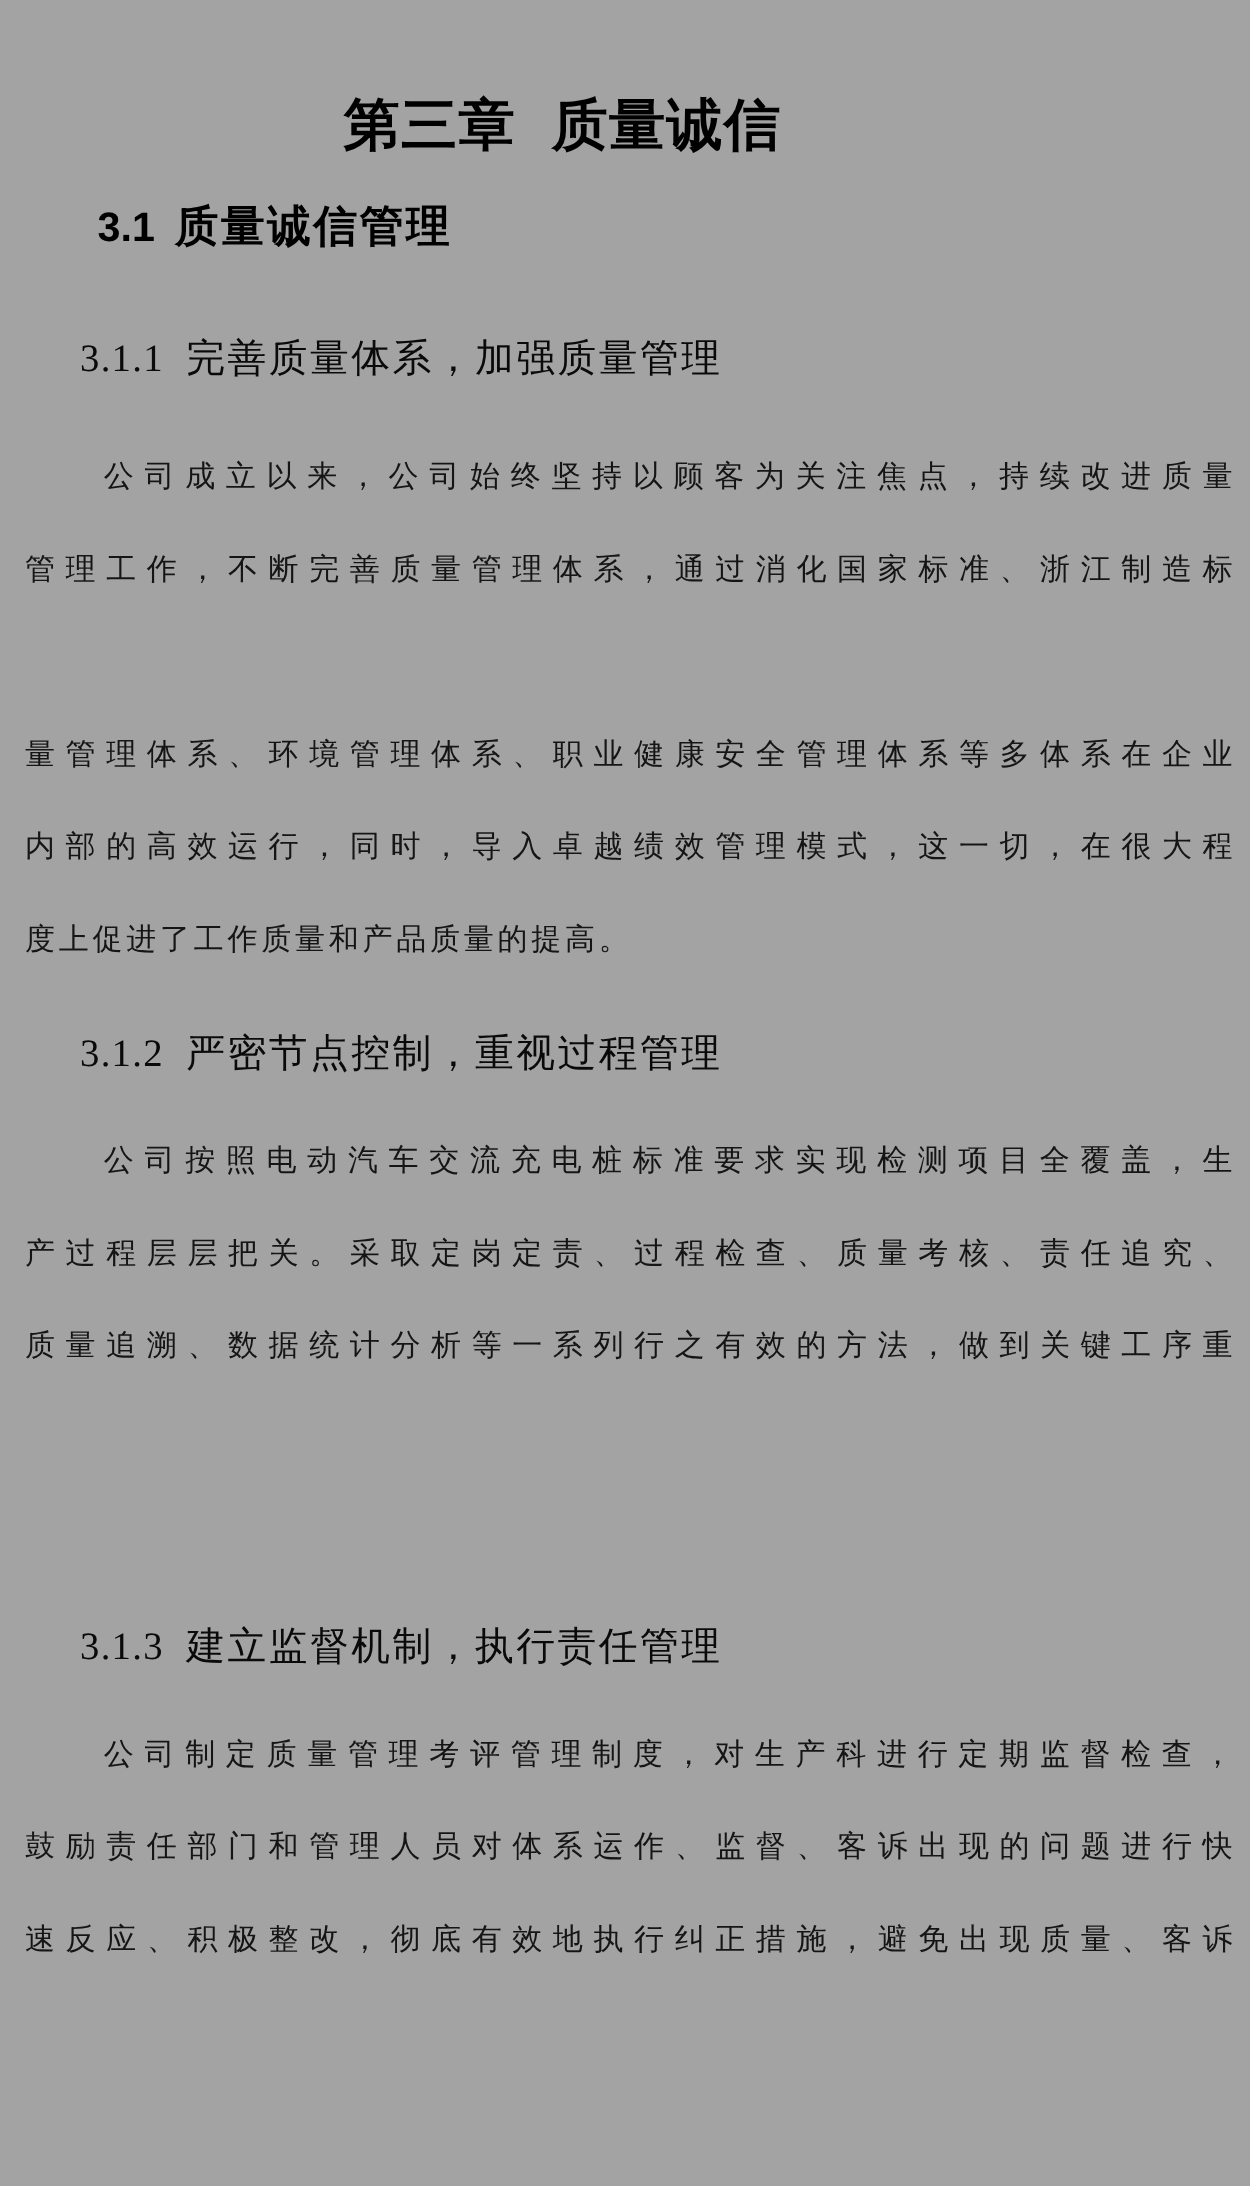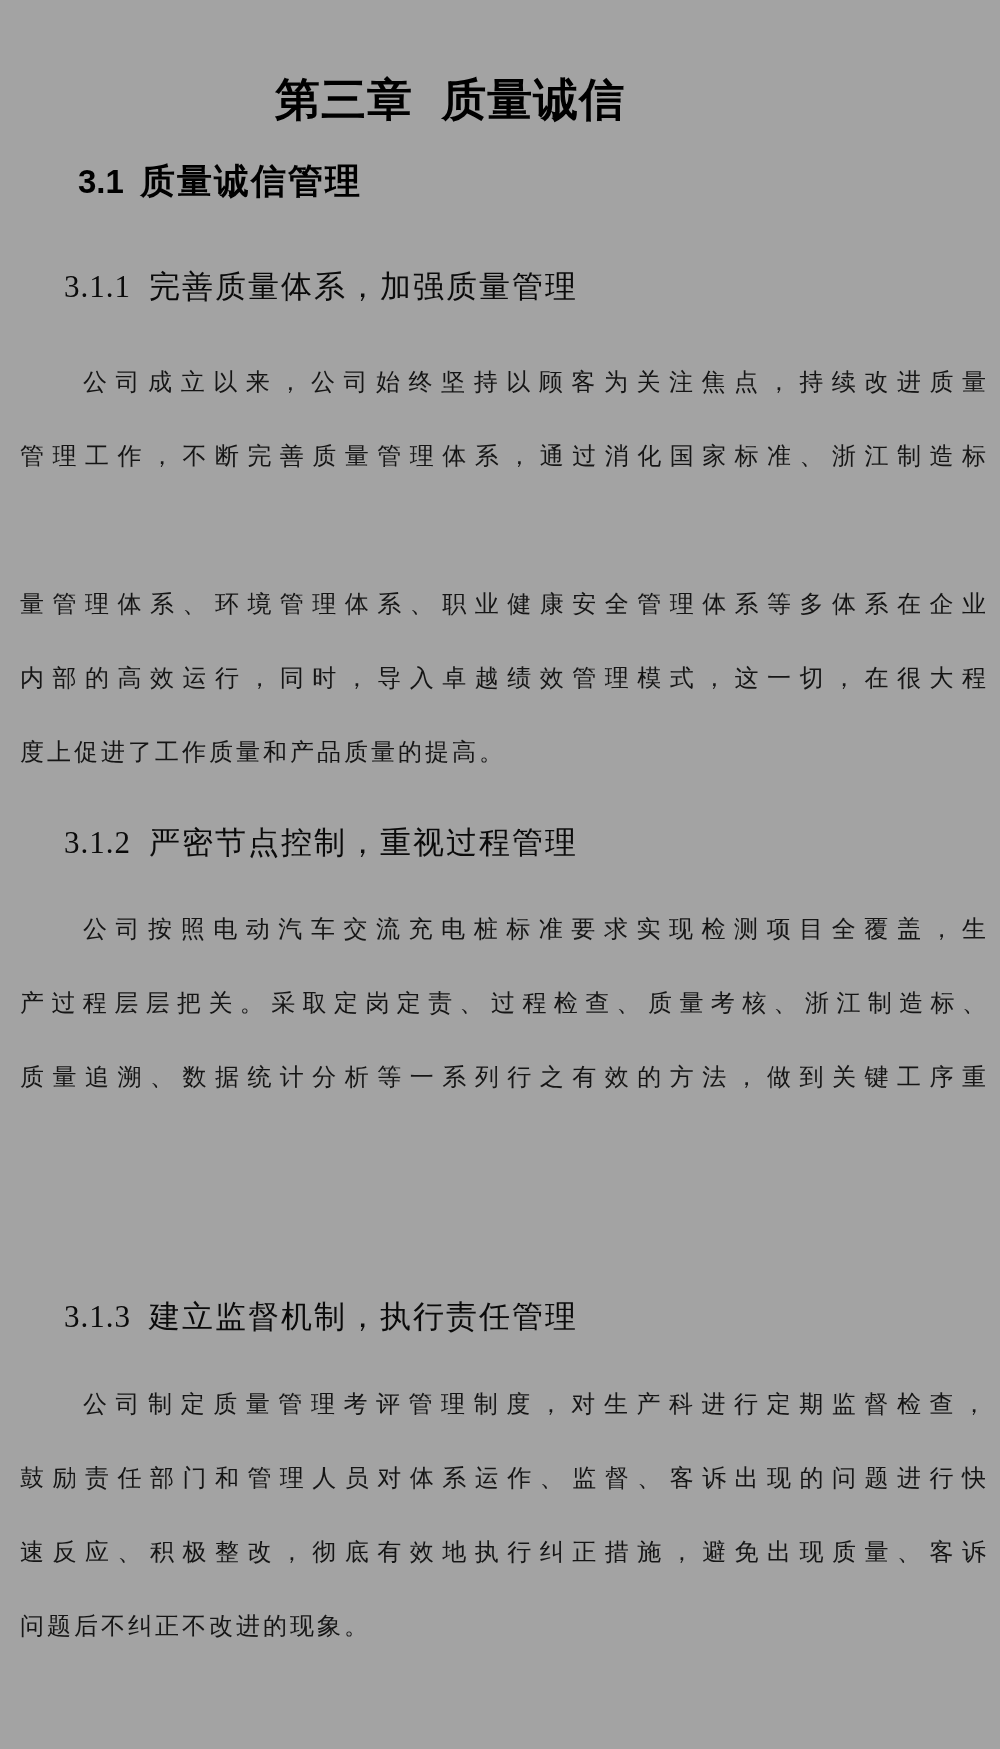--- a/index.html
+++ b/index.html
@@ -86,23 +86,22 @@
 
   <div class="line first" style="top:362px">公司成立以来，公司始终坚持以顾客为关注焦点，持续改进质量</div>
   <div class="line" style="top:436px">管理工作，不断完善质量管理体系，通过消化国家标准、浙江制造标</div>
   <div class="line" style="top:584px">量管理体系、环境管理体系、职业健康安全管理体系等多体系在企业</div>
   <div class="line last" style="top:732px">度上促进了工作质量和产品质量的提高。</div>
   <div class="line" style="top:658px">内部的高效运行，同时，导入卓越绩效管理模式，这一切，在很大程</div>
 
   <h3 class="sub-heading" style="top:822px"><span class="num">3.1.2</span><span>严密节点控制，重视过程管理</span></h3>
 
   <div class="line first" style="top:909px">公司按照电动汽车交流充电桩标准要求实现检测项目全覆盖，生</div>
-  <div class="line" style="top:983px">产过程层层把关。采取定岗定责、过程检查、质量考核、浙江制造标、</div>
+  <div class="line" style="top:983px">产过程层层把关。采取定岗定责、过程检查、质量考核、责任追究、</div>
   <div class="line" style="top:1057px">质量追溯、数据统计分析等一系列行之有效的方法，做到关键工序重</div>
 
   <h3 class="sub-heading" style="top:1296px"><span class="num">3.1.3</span><span>建立监督机制，执行责任管理</span></h3>
 
   <div class="line first" style="top:1384px">公司制定质量管理考评管理制度，对生产科进行定期监督检查，</div>
   <div class="line" style="top:1458px">鼓励责任部门和管理人员对体系运作、监督、客诉出现的问题进行快</div>
   <div class="line" style="top:1532px">速反应、积极整改，彻底有效地执行纠正措施，避免出现质量、客诉</div>
-  <div class="line last" style="top:1606px">问题后不纠正不改进的现象。</div>
 
 </div>
 
 </body></html>

